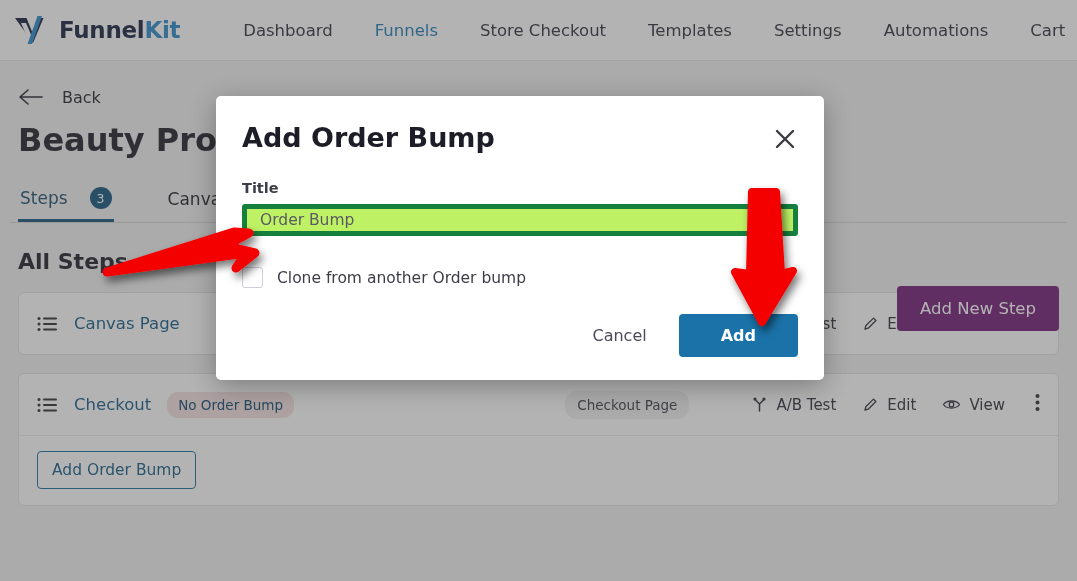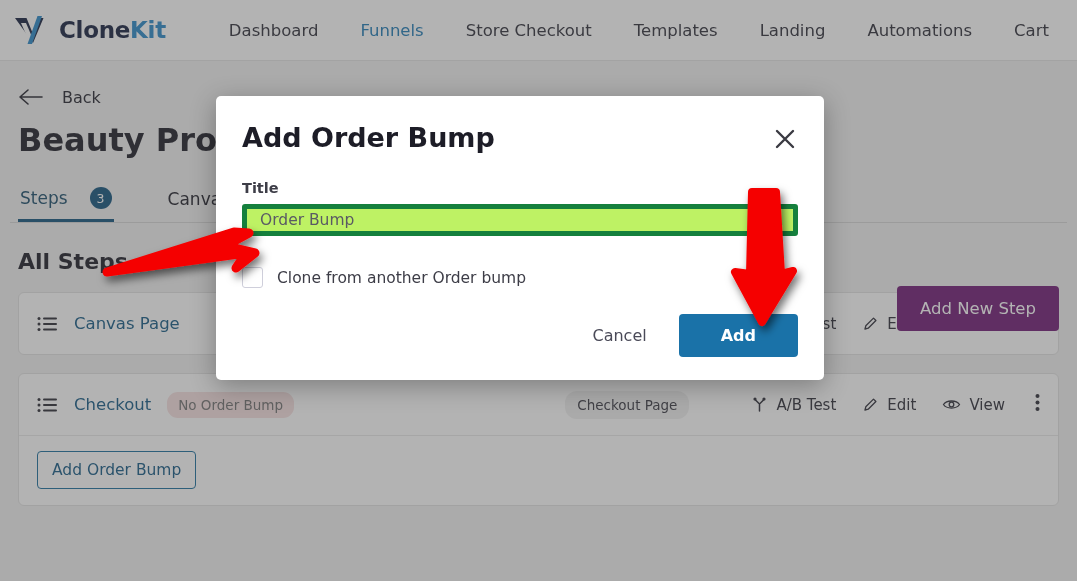--- a/index.html
+++ b/index.html
@@ -143,21 +143,21 @@
   }
   .grip { width: 21px; height: 16px; display: block; flex: 0 0 auto; }
   .step-name {
     font-size: 16.5px;
     color: #155a85;
     margin-left: 16px;
     white-space: nowrap;
   }
   .nobump-badge {
     background: #f6e0e0;
-    color: #737373;
+    color: #0c4a6e;
     font-size: 13.5px;
     padding: 5px 11px;
     border-radius: 11px;
     margin-left: 16px;
     white-space: nowrap;
   }
   .spacer { flex: 1; }
   .type-badge {
     background: #efefef;
     color: #3a3a44;
@@ -331,30 +331,30 @@
 
     <div class="topnav">
 
       <div class="logo-wrap">
         <svg class="logo-mark" viewBox="0 0 42 32">
           <path d="M3 4 L14.5 4 L21 20 L27.5 4 L31.5 4 L21 29 Z" fill="#16203f"></path>
           <path d="M9 9 L14 9 L20.5 24 L18 29.5 Z" fill="#ffffff"></path>
           <path d="M25.5 2 L30 2 L20 30 L15.5 30 Z" fill="#2a89c8"></path>
         </svg>
         <div class="logo-text">
-          <span class="l-funnel">Clone</span><span class="l-kit">Kit</span>
+          <span class="l-funnel">Funnel</span><span class="l-kit">Kit</span>
         </div>
       </div>
 
       <div class="navlinks">
         <div class="navlink">Dashboard</div>
         <div class="navlink active">Funnels</div>
         <div class="navlink">Store Checkout</div>
         <div class="navlink">Templates</div>
-        <div class="navlink">Landing</div>
+        <div class="navlink">Settings</div>
         <div class="navlink">Automations</div>
         <div class="navlink">Cart</div>
       </div>
 
     </div>
 
     <div class="content">
 
       <div class="backrow">
         <svg class="back-arrow" viewBox="0 0 26 20">

